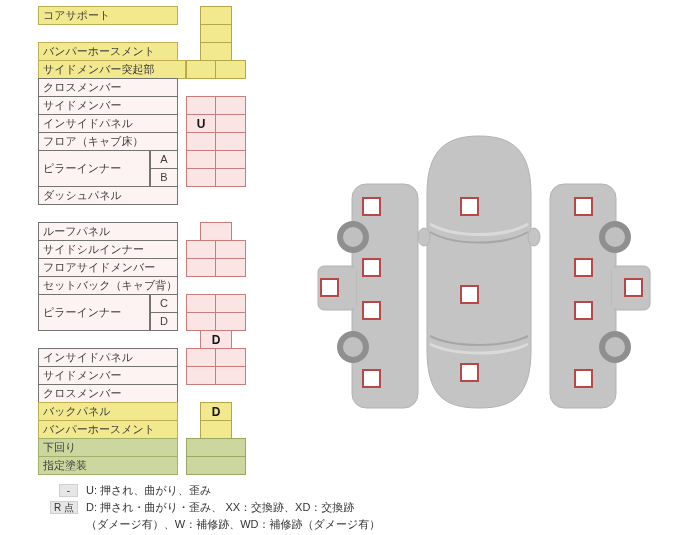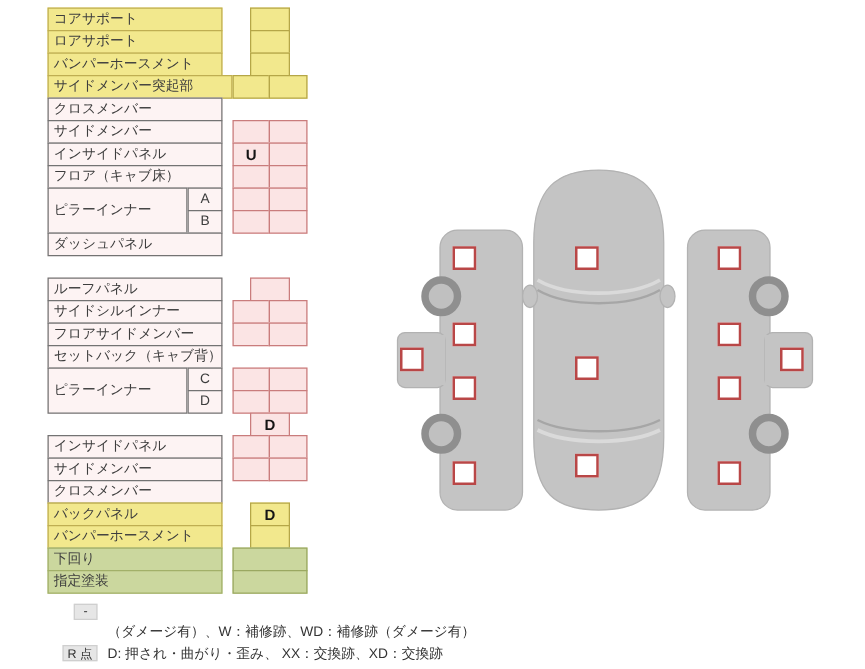--- a/index.html
+++ b/index.html
@@ -73,21 +73,20 @@
       <div class="marker" style="left: 574px; top: 197px;"></div>
       <div class="marker" style="left: 574px; top: 258px;"></div>
       <div class="marker" style="left: 624px; top: 278px;"></div>
       <div class="marker" style="left: 574px; top: 301px;"></div>
       <div class="marker" style="left: 574px; top: 369px;"></div>
     </div>
 
   <div id="table">
       <div class="box lab yellow-lab" style="left: 38px; top: 6px; width: 140px; height: 19px;">コアサポート</div>
       <div class="box cell yellow-cell" style="left: 200px; top: 6px; width: 32px; height: 19px;"></div>
-      <div class="box lab yellow-lab" style="left: 38px; top: 24px; width: 140px; height: 19px;">ロアサポート</div>
       <div class="box cell yellow-cell" style="left: 200px; top: 24px; width: 32px; height: 19px;"></div>
       <div class="box lab yellow-lab" style="left: 38px; top: 42px; width: 140px; height: 19px;">バンパーホースメント</div>
       <div class="box cell yellow-cell" style="left: 200px; top: 42px; width: 32px; height: 19px;"></div>
       <div class="box lab yellow-lab" style="left: 38px; top: 60px; width: 148px; height: 19px;">サイドメンバー突起部</div>
       <div class="box cell yellow-cell" style="left: 186px; top: 60px; width: 30px; height: 19px;"></div>
       <div class="box cell yellow-cell" style="left: 215px; top: 60px; width: 31px; height: 19px;"></div>
       <div class="box lab pink-lab" style="left: 38px; top: 78px; width: 140px; height: 19px;">クロスメンバー</div>
       <div class="box lab pink-lab" style="left: 38px; top: 96px; width: 140px; height: 19px;">サイドメンバー</div>
       <div class="box cell pink-cell" style="left: 186px; top: 96px; width: 30px; height: 19px;"></div>
       <div class="box cell pink-cell" style="left: 215px; top: 96px; width: 31px; height: 19px;"></div>
@@ -137,26 +136,27 @@
       <div class="box cell green-cell" style="left: 186px; top: 438px; width: 60px; height: 19px;"></div>
       <div class="box lab green-lab" style="left: 38px; top: 456px; width: 140px; height: 19px;">指定塗装</div>
       <div class="box cell green-cell" style="left: 186px; top: 456px; width: 60px; height: 19px;"></div>
     </div>
 
   <div id="legend">
     <div class="leg-row">
       <span class="leg-spacer">
           <span class="leg-box">-</span>
         </span>
-    </div>
-    <div class="leg-row">
-      <span class="leg-spacer"></span>
-      <span class="leg-text">（ダメージ有）、W：補修跡、WD：補修跡（ダメージ有）</span>
+      <span class="leg-text">U: 押され、曲がり、歪み</span>
     </div>
     <div class="leg-row">
       <span class="leg-spacer">
           <span class="leg-box">R 点</span>
         </span>
       <span class="leg-text">D: 押され・曲がり・歪み、 XX：交換跡、XD：交換跡</span>
     </div>
+    <div class="leg-row">
+      <span class="leg-spacer"></span>
+      <span class="leg-text">（ダメージ有）、W：補修跡、WD：補修跡（ダメージ有）</span>
+    </div>
   </div>
 
 </div>
 
 </body></html>

